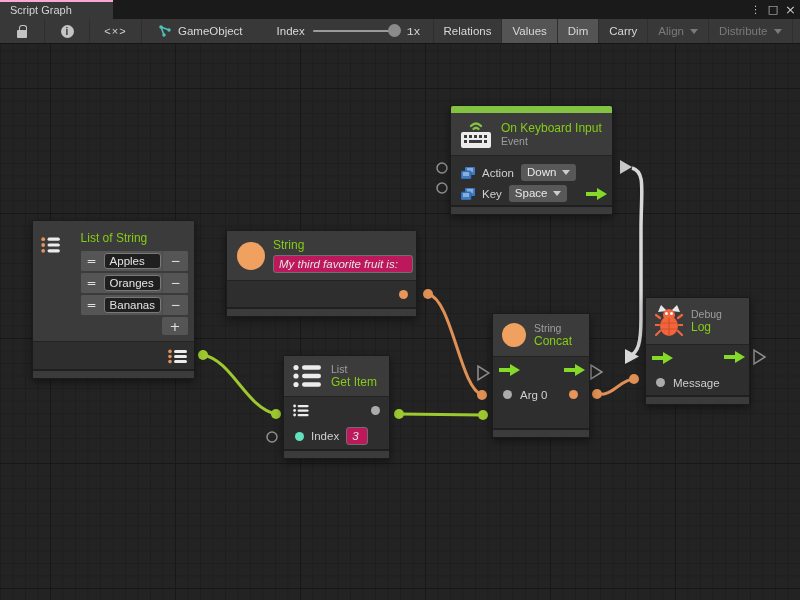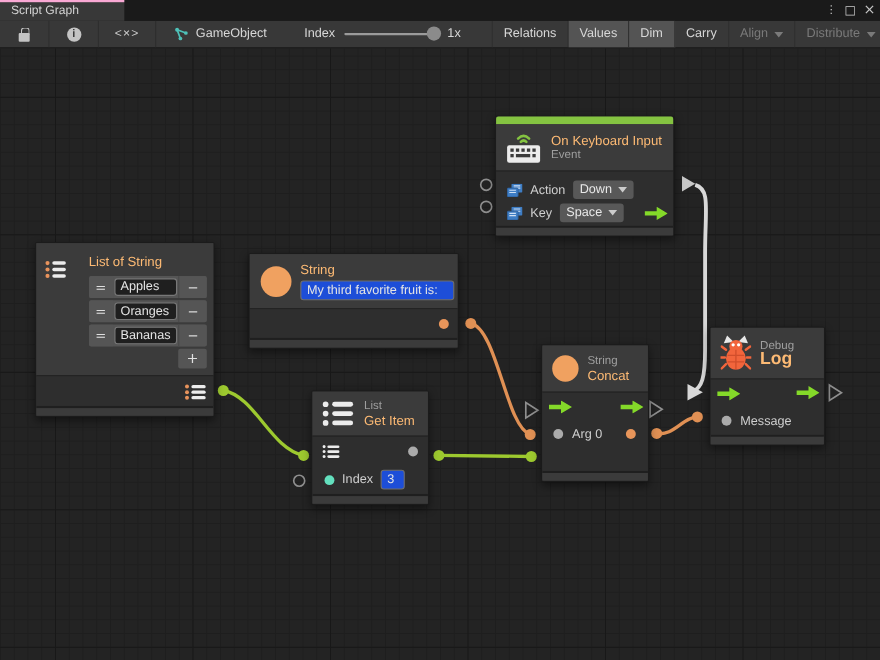--- a/index.html
+++ b/index.html
@@ -51,34 +51,34 @@
       linear-gradient(90deg, #1e1e1e 1px, transparent 1px);
     background-size:125px 125px, 125px 125px, 12.5px 12.5px, 12.5px 12.5px;
     background-position:50px 44px; }
 
   svg.wires { position:absolute; left:0; top:0; width:800px; height:600px; z-index:1; pointer-events:none; }
 
   
   .node { position:absolute; z-index:2; background:#2e2e2e; border:1px solid #1b1b1b; border-radius:2px;
           box-shadow:0 3px 8px rgba(0,0,0,0.45); color:#e6e6e6; }
   .nhead { background:#3b3b3b; display:flex; align-items:center; padding:5px 8px; gap:8px; }
-  .ntitle { font-size:12px; color:#fdba74; line-height:14px; }
+  .ntitle { font-size:12px; color:#84cc16; line-height:14px; }
   .nsub { font-size:10.5px; color:#9f9f9f; line-height:12px; }
   .nbody { position:relative; background:#2e2e2e; border-top:1px solid #232323; }
   .nfoot { background:#3b3b3b; height:9px; border-top:2px solid #1f1f1f; }
   .accent { height:7px; background:#84c341; border-radius:2px 2px 0 0; }
   .row { position:relative; display:flex; align-items:center; }
   .dot { width:9px; height:9px; border-radius:50%; flex:0 0 auto; }
   .gray { background:#ababab; } .orange { background:#e8955a; } .teal { background:#63e0be; }
   .bigcirc { border-radius:50%; background:#f0a160; flex:0 0 auto; }
   .dd { background:#585858; border-radius:3px; color:#e8e8e8; font-size:11.5px; line-height:17px;
         padding:0 6px; display:inline-flex; align-items:center; }
   .dd .caret { border-top-color:#cccccc; margin-left:6px; }
-  .field { background:#1d4ed8; border:1px solid #6f6f6f; border-radius:3px; color:#e4e4e4;
-           font-size:11.5px; line-height:16px; padding:0 5px; }
+  .field { background:#be185d; border:1px solid #6f6f6f; border-radius:3px; color:#e4e4e4;
+           font-size:11.5px; line-height:16px; padding:0 5px;font-style:italic; }
   .lbl { font-size:11.5px; color:#cfcfcf; }
 
   
   .listrow { display:flex; height:20px; margin-bottom:2px; background:#555555; border-radius:2px; overflow:hidden; }
   .lhandle,.lminus { width:22px; background:#555555; color:#e0e0e0; font-size:12px; display:flex;
                      align-items:center; justify-content:center; font-family:"DejaVu Sans", sans-serif; }
   .lminus { width:26px; border-left:1px solid #4a4a4a; }
   .lfield { flex:1; margin:2px 1px; background:#1f1f1f; border:1px solid #787878; border-radius:3px;
             color:#e4e4e4; font-size:11.5px; line-height:14px; padding:0 5px; }
   .lplus { width:26px; height:18px; background:#555555; border-radius:2px; color:#e0e0e0; font-size:13px;
@@ -120,21 +120,21 @@
         <path d="M3 3 L11 6 M3 3 L6 11" stroke="#4ec1b8" stroke-width="1.6" fill="none"></path>
         <circle cx="3" cy="3" r="1.8" fill="#4ec1b8"></circle>
           <circle cx="11" cy="6" r="1.7" fill="#4ec1b8"></circle>
           <circle cx="6" cy="11" r="1.7" fill="#4ec1b8"></circle>
       </svg>
       <span style="margin-right:34px;">GameObject</span>
       <span>Index</span>
       <span class="zoomtrack">
         <span class="zoomknob"></span>
       </span>
-      <span style="margin-right:20px;">1x</span>
+      <span style="margin-right:4px;font-family:Liberation Mono, monospace;">1x</span>
     </div>
     <div class="tb-right">
       <div class="tbtn">
           <span>Relations</span>
         </div>
       <div class="tbtn active">
           <span>Values</span>
         </div>
       <div class="tbtn active">
           <span>Dim</span>
@@ -390,21 +390,21 @@
             <path d="M23 27 L27 31"></path>
         </g>
         <circle cx="14" cy="11" r="6" fill="#f2653c"></circle>
         <circle cx="11.5" cy="9.5" r="1.5" fill="#ffffff"></circle>
           <circle cx="16.5" cy="9.5" r="1.5" fill="#ffffff"></circle>
         <ellipse cx="14" cy="22" rx="9" ry="10" fill="#f2653c"></ellipse>
         <path d="M14 14 V32 M6.5 19 H21.5 M6.5 25 H21.5" stroke="#d14e2b" stroke-width="1.2"></path>
       </svg>
       <div>
         <div class="nsub">Debug</div>
-        <div class="ntitle" style="font-size:16px;font-weight:bold;">Log</div>
+        <div class="ntitle" style="font-size:12px;">Log</div>
       </div>
     </div>
     <div class="nbody" style="height:51px;">
       <div class="row" style="height:25px; padding:0 6px;">
         <svg width="21" height="12" viewBox="0 0 21 12">
           <path d="M0 4 h11 v-4 l10 6 -10 6 v-4 h-11 z" fill="#84d929"></path>
         </svg>
         <svg class="abs" style="right:4px; top:6px;" width="21" height="12" viewBox="0 0 21 12">
           <path d="M0 4 h11 v-4 l10 6 -10 6 v-4 h-11 z" fill="#84d929"></path>
         </svg>

